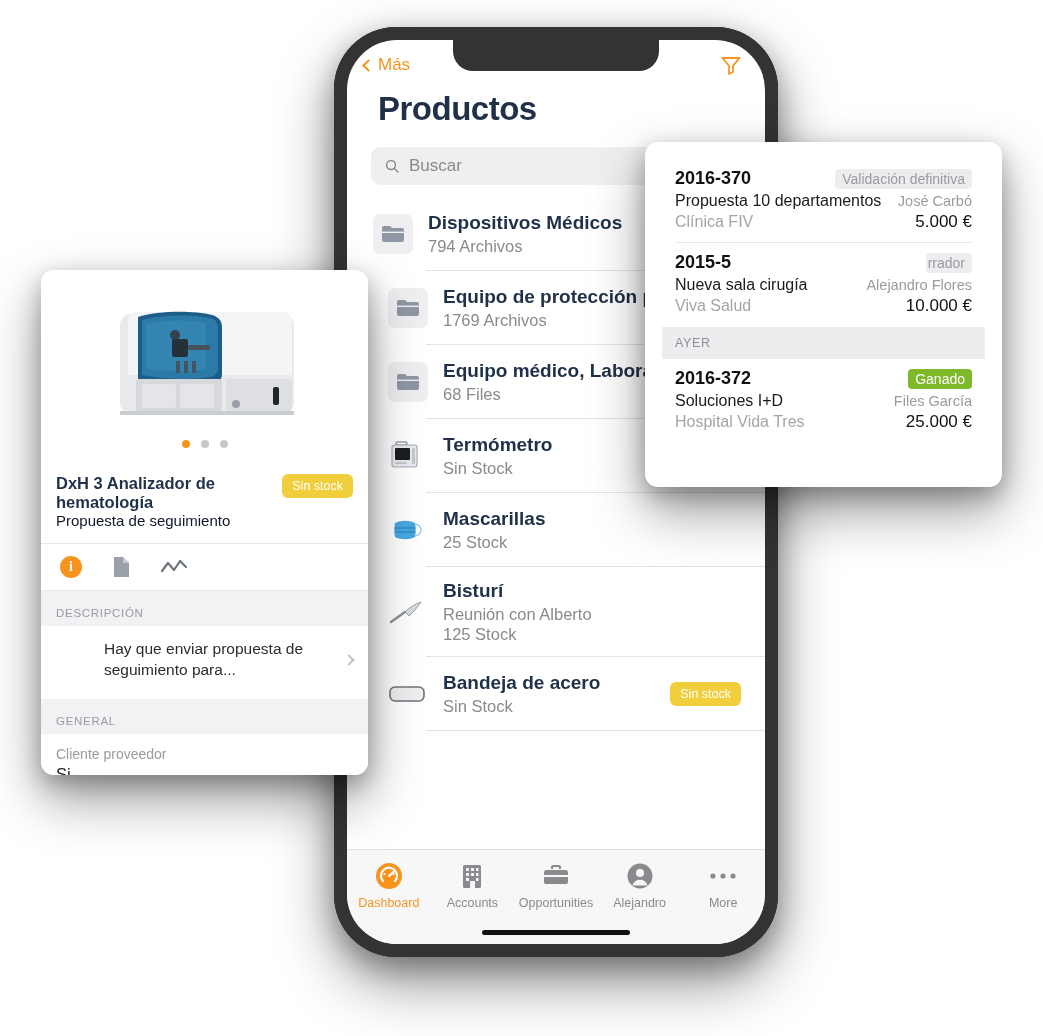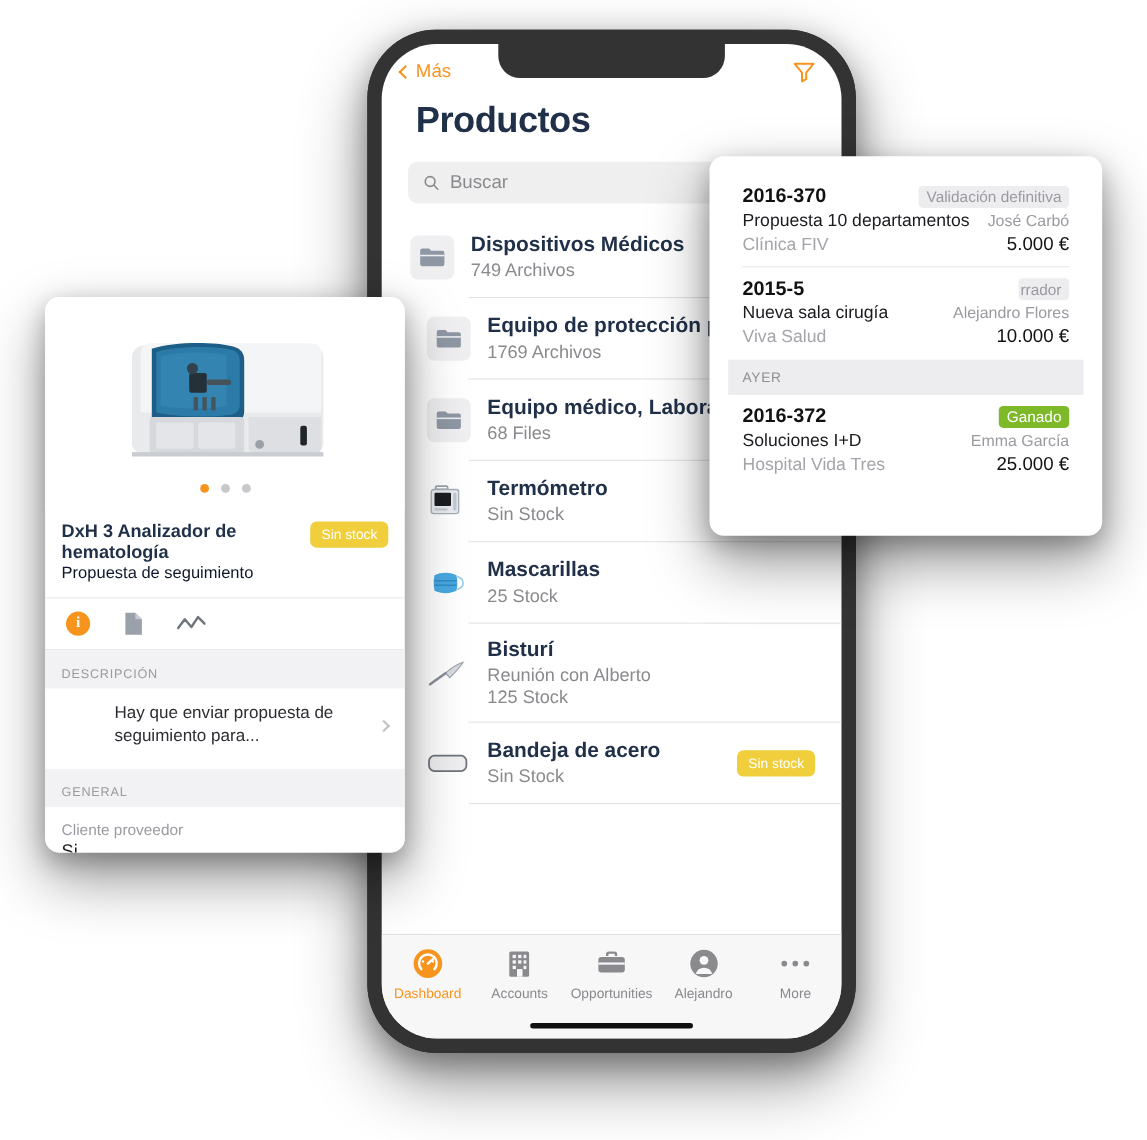--- a/index.html
+++ b/index.html
@@ -221,21 +221,21 @@
 
           <div class="prow">
             <div class="pthumb folder">
               <svg width="24" height="20" viewBox="0 0 24 20">
                 <path d="M1 4a2 2 0 0 1 2-2h6l2 2h10a2 2 0 0 1 2 2v10a2 2 0 0 1-2 2H3a2 2 0 0 1-2-2z" fill="#8E97A3"></path>
                 <rect x="1" y="7.6" width="22" height="1.4" fill="#EFEFF1"></rect>
               </svg>
             </div>
             <div class="ptext">
               <div class="ptitle">Dispositivos Médicos</div>
-              <div class="psub">749 Archivos</div>
+              <div class="psub">794 Archivos</div>
             </div>
           </div>
 
           <div class="prow">
             <div class="pthumb folder">
               <svg width="24" height="20" viewBox="0 0 24 20">
                 <path d="M1 4a2 2 0 0 1 2-2h6l2 2h10a2 2 0 0 1 2 2v10a2 2 0 0 1-2 2H3a2 2 0 0 1-2-2z" fill="#8E97A3"></path>
                 <rect x="1" y="7.6" width="22" height="1.4" fill="#EFEFF1"></rect>
               </svg>
             </div>
@@ -488,21 +488,21 @@
 
       <div class="opp-group-hd">AYER</div>
 
       <div class="opp-row">
         <div class="opp-l1">
           <span class="opp-num">2016-372</span>
           <span class="opp-stage win">Ganado</span>
         </div>
         <div class="opp-l2">
           <span class="opp-name">Soluciones I+D</span>
-          <span class="opp-owner">Emma García</span>
+          <span class="opp-owner">Files García</span>
         </div>
         <div class="opp-l3">
           <span class="opp-acct">Hospital Vida Tres</span>
           <span class="opp-amt">25.000 €</span>
         </div>
       </div>
 
     </div>
   </div>
 

